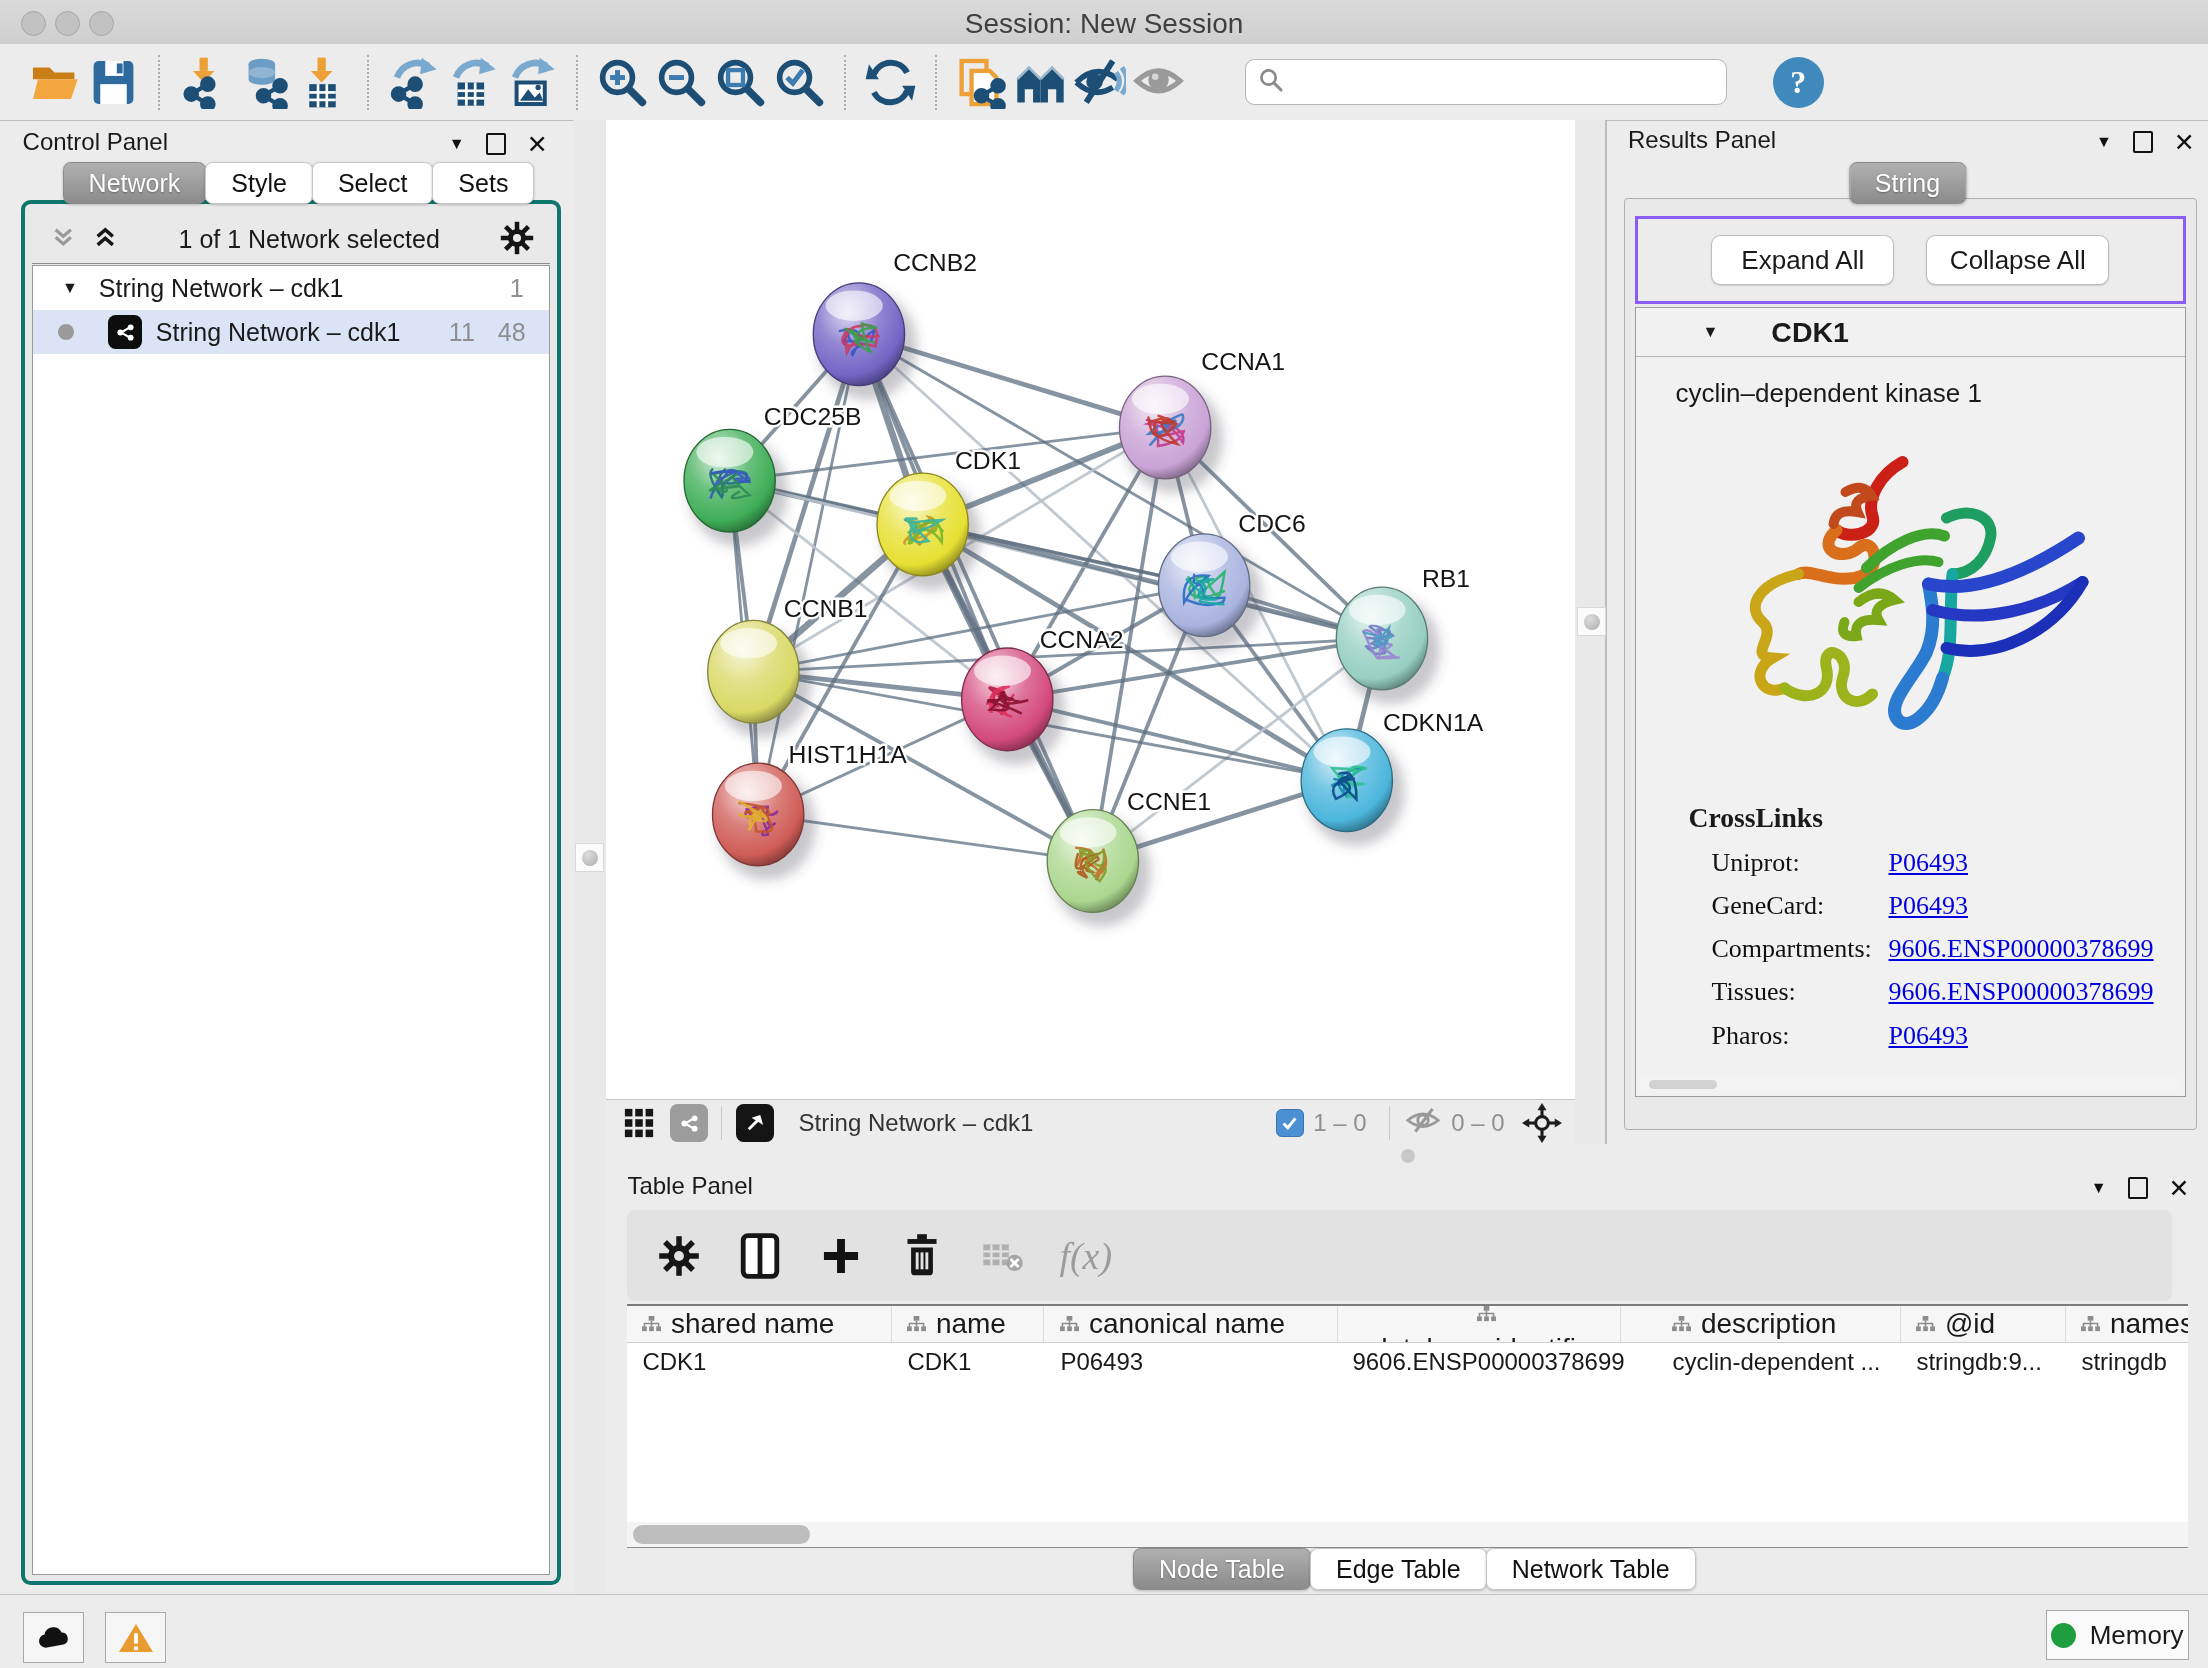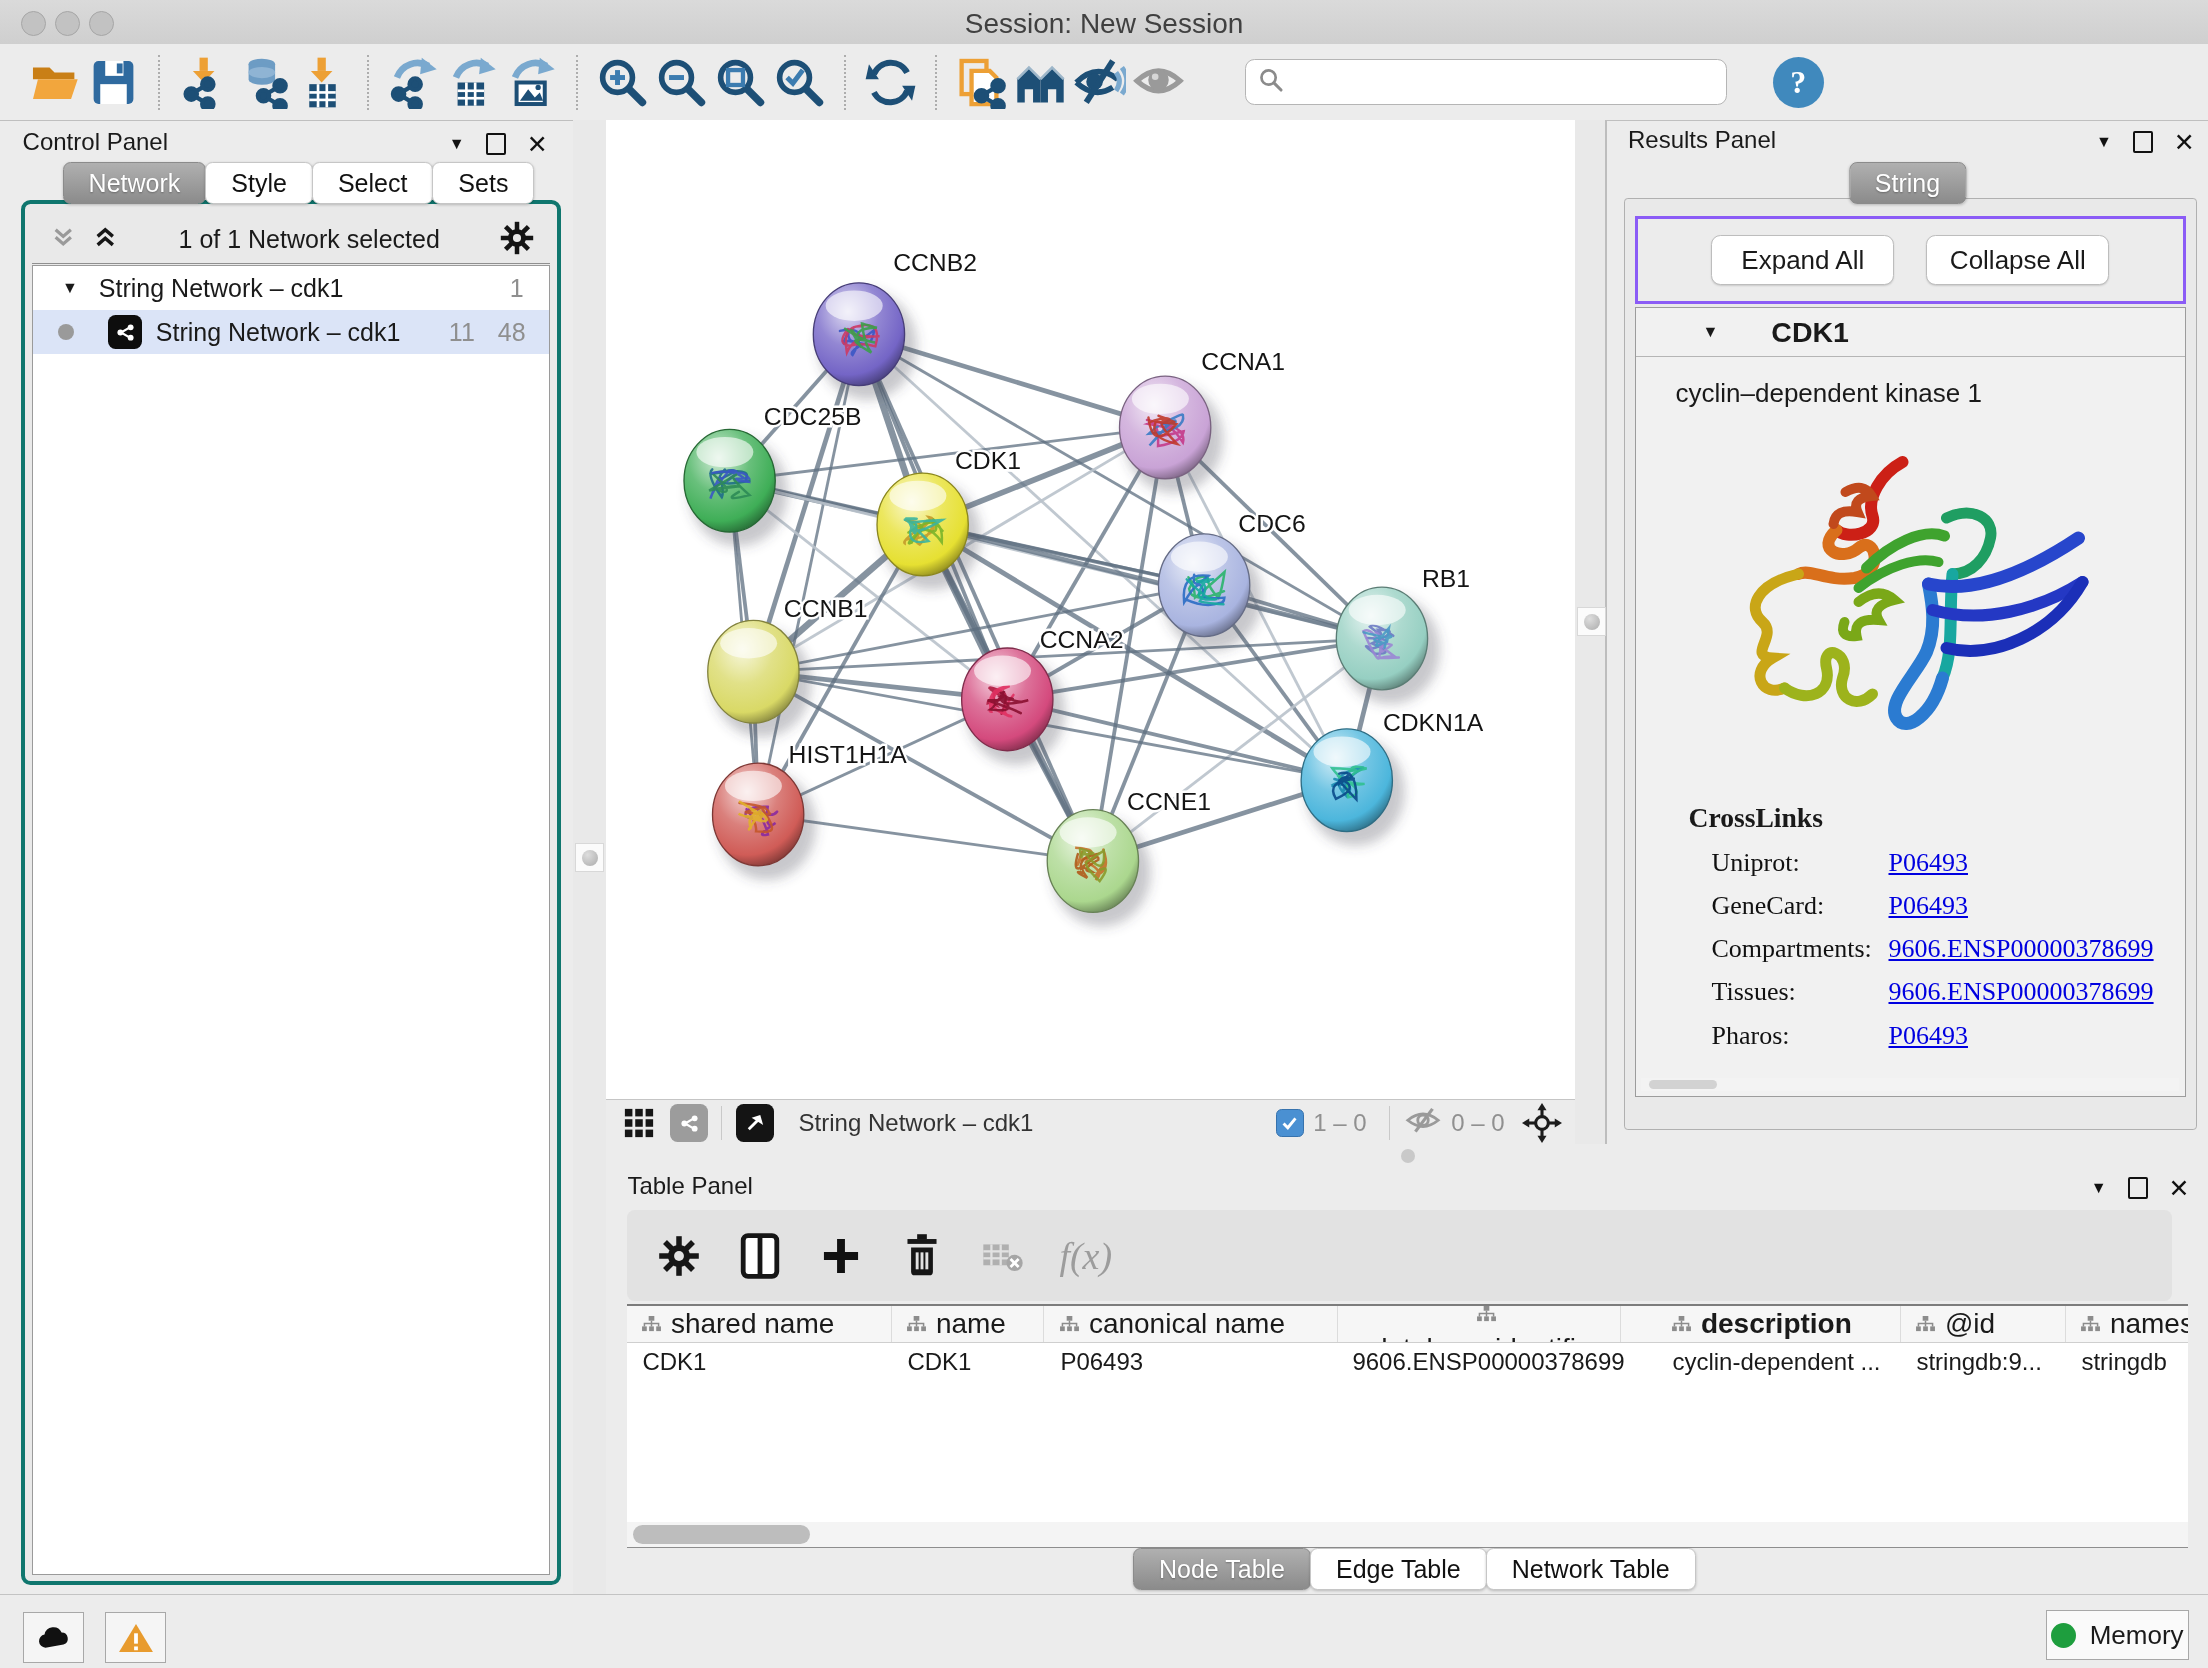--- a/index.html
+++ b/index.html
@@ -902,21 +902,21 @@
               <rect x="0" y="11" width="5" height="5"></rect>
               <rect x="7.5" y="11" width="5" height="5"></rect>
               <rect x="15" y="11" width="5" height="5"></rect>
             </g>
             <g stroke="#8c8c8c" stroke-width="1.6" fill="none">
               <path d="M10 5 v3 M2.5 11 v-3 h15 v3 M10 8 v3"></path>
             </g>
           </svg>
           <span>database identifier</span>
         </div>
-        <div class="th" style="left: 1030px; width: 244px; font-weight: bold;">
+        <div class="th" style="left: 1030px; width: 244px;">
           <svg width="19" height="17" viewBox="0 0 20 18" style="flex:none">
             <g fill="#8c8c8c">
               <rect x="7" y="0" width="6" height="5"></rect>
               <rect x="0" y="11" width="5" height="5"></rect>
               <rect x="7.5" y="11" width="5" height="5"></rect>
               <rect x="15" y="11" width="5" height="5"></rect>
             </g>
             <g stroke="#8c8c8c" stroke-width="1.6" fill="none">
               <path d="M10 5 v3 M2.5 11 v-3 h15 v3 M10 8 v3"></path>
             </g>

